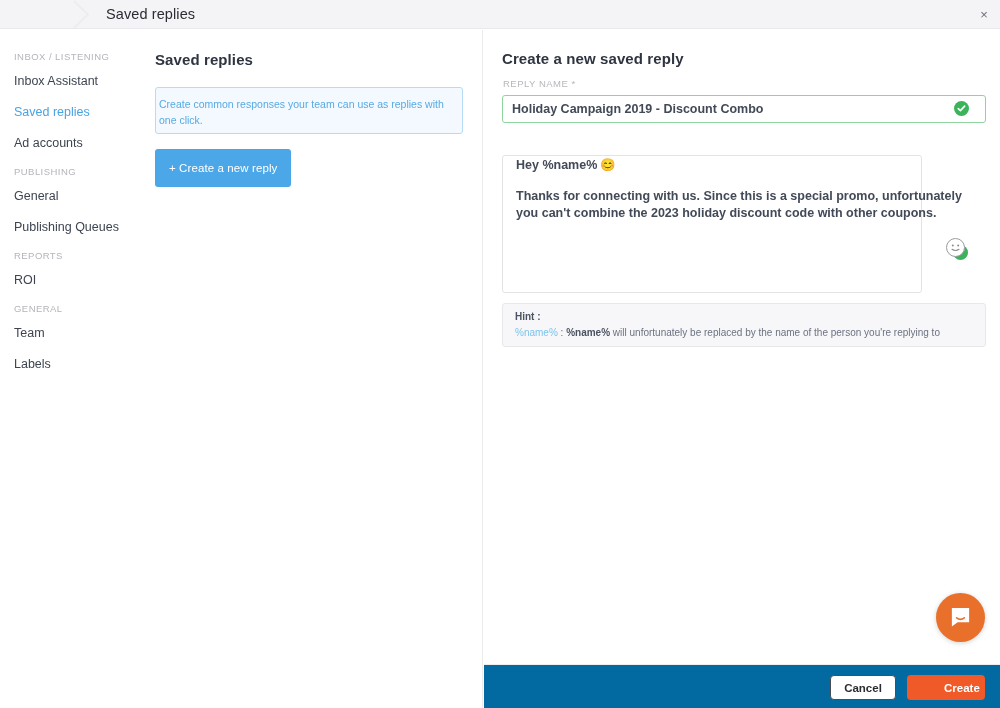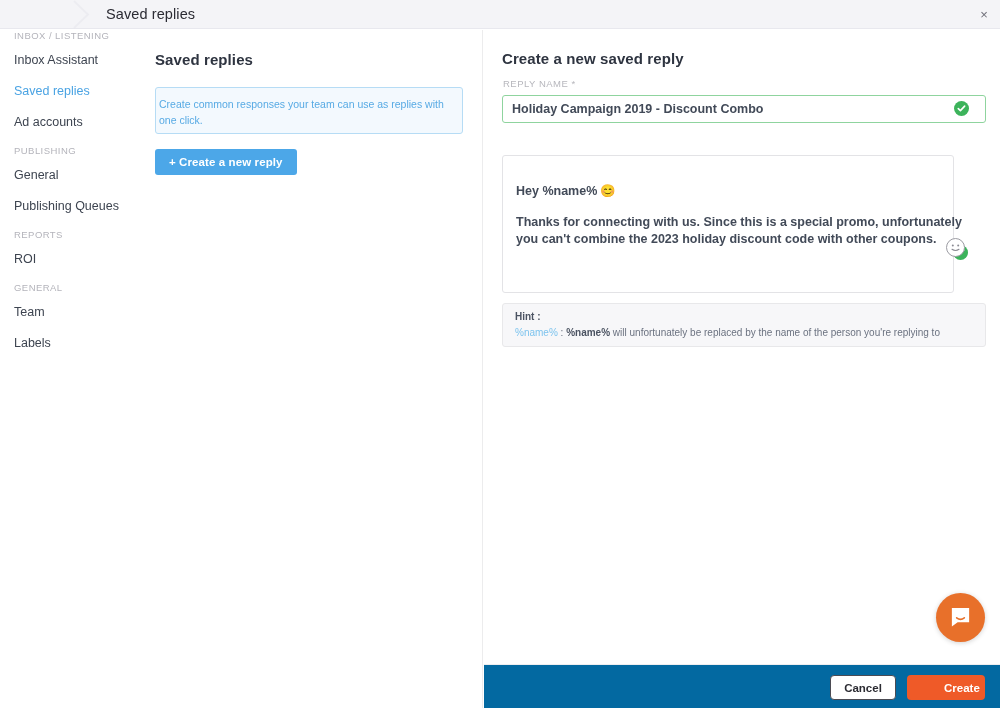--- a/index.html
+++ b/index.html
@@ -40,20 +40,21 @@
     width: 1000px; height: 678px;
     background: #ffffff;
   }
 
   
   .sidebar {
     position: absolute; left: 0; top: 0;
     width: 136px; height: 678px;
     background: #ffffff;
     border-right: 1px solid #ececed;
+    padding-top: 21px;
   }
   .nav-group-title {
     font-size: 9.5px;
     letter-spacing: .45px;
     color: #b4b4bb;
     text-transform: uppercase;
     padding: 0 0 0 14px;
     margin-bottom: 11px;
   }
   .nav-item {
@@ -86,25 +87,25 @@
     background: #f3f9fe;
     border: 1px solid #b6dcf5;
     border-radius: 3px;
     padding: 8px 3px;
   }
   .info-box-text {
     font-size: 10.5px; line-height: 16px; color: #57aae4;
   }
   .create-btn {
     position: absolute; left: 20px; top: 119px;
-    height: 26px;
+    height: 38px;
     background: #4ca7e8;
     border: none; border-radius: 3px;
     color: #ffffff;
-    font-size: 11.5px; font-weight: bold;
+    font-size: 11.5px; font-weight: normal;
     font-family: "Liberation Sans", sans-serif;
     padding: 0 14px;
     cursor: pointer;
     letter-spacing: .1px;
   }
 
   
   .rightcol {
     position: absolute; left: 484px; top: 0;
     width: 516px; height: 678px;
@@ -142,25 +143,25 @@
     border-radius: 50%;
     background: #3cb35b;
     display: flex; align-items: center; justify-content: center;
   }
   .check-badge svg { display: block; }
   .check-name { left: 470px; top: 71px; }
   .check-text { left: 469px; top: 215px; }
 
   .textarea-box {
     position: absolute; left: 18px; top: 125px;
-    width: 452px; height: 138px;
+    width: 420px; height: 138px;
     border: 1px solid #e3e3e6;
     border-radius: 3px;
     background: #ffffff;
-    padding: 27px 13px;
+    padding: 1px 13px;
   }
   .ta-line-1 {
     font-size: 12.5px; font-weight: bold; color: #424a58;
     margin-bottom: 16px;
   }
   .ta-line-2 {
     font-size: 12.5px; font-weight: bold; color: #424a58;
     line-height: 17px;
     width: 452px;
   }

